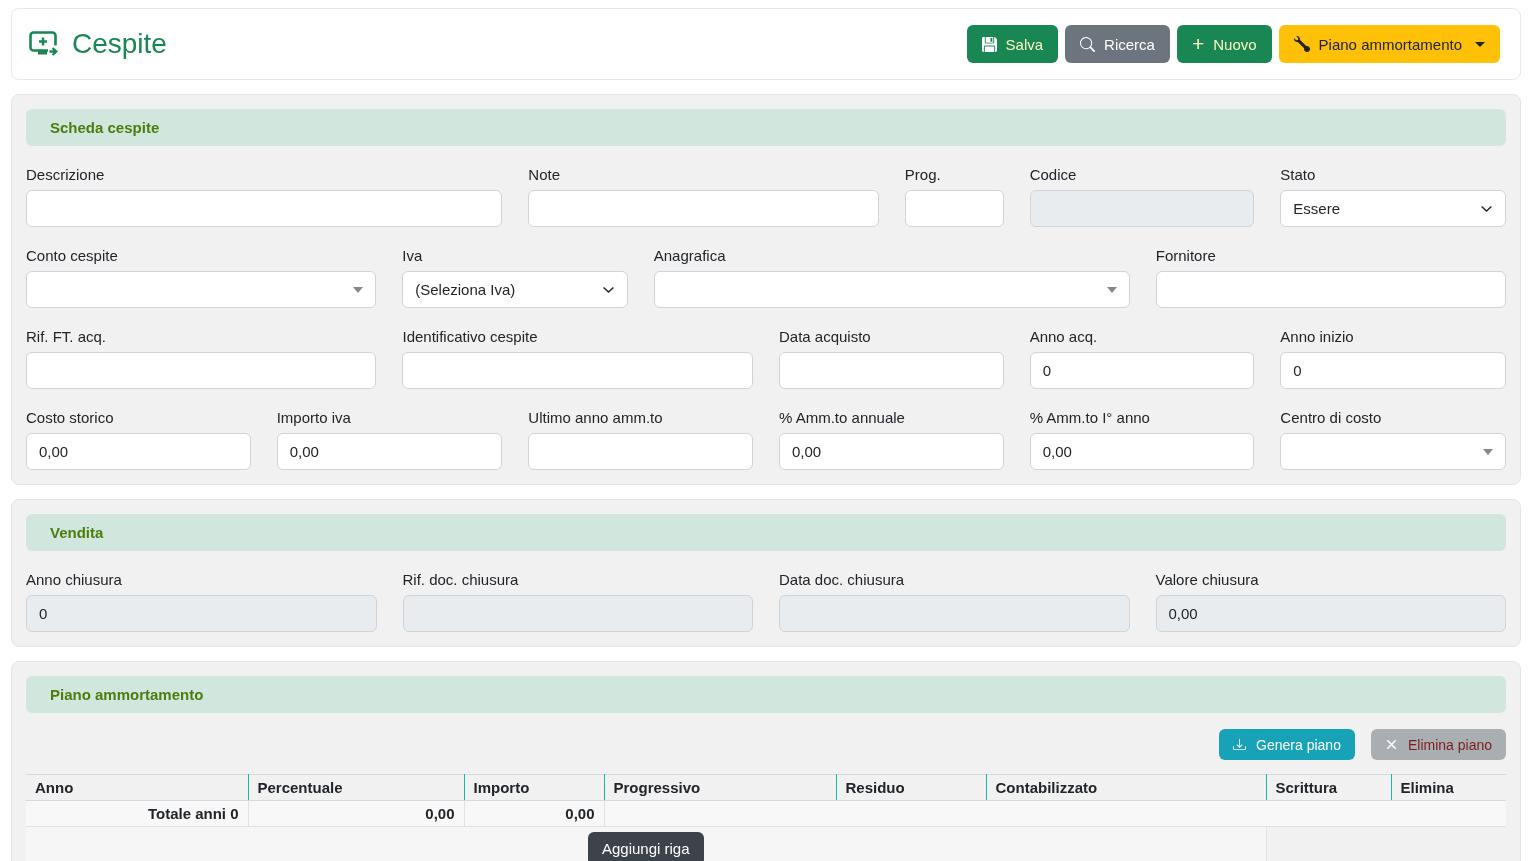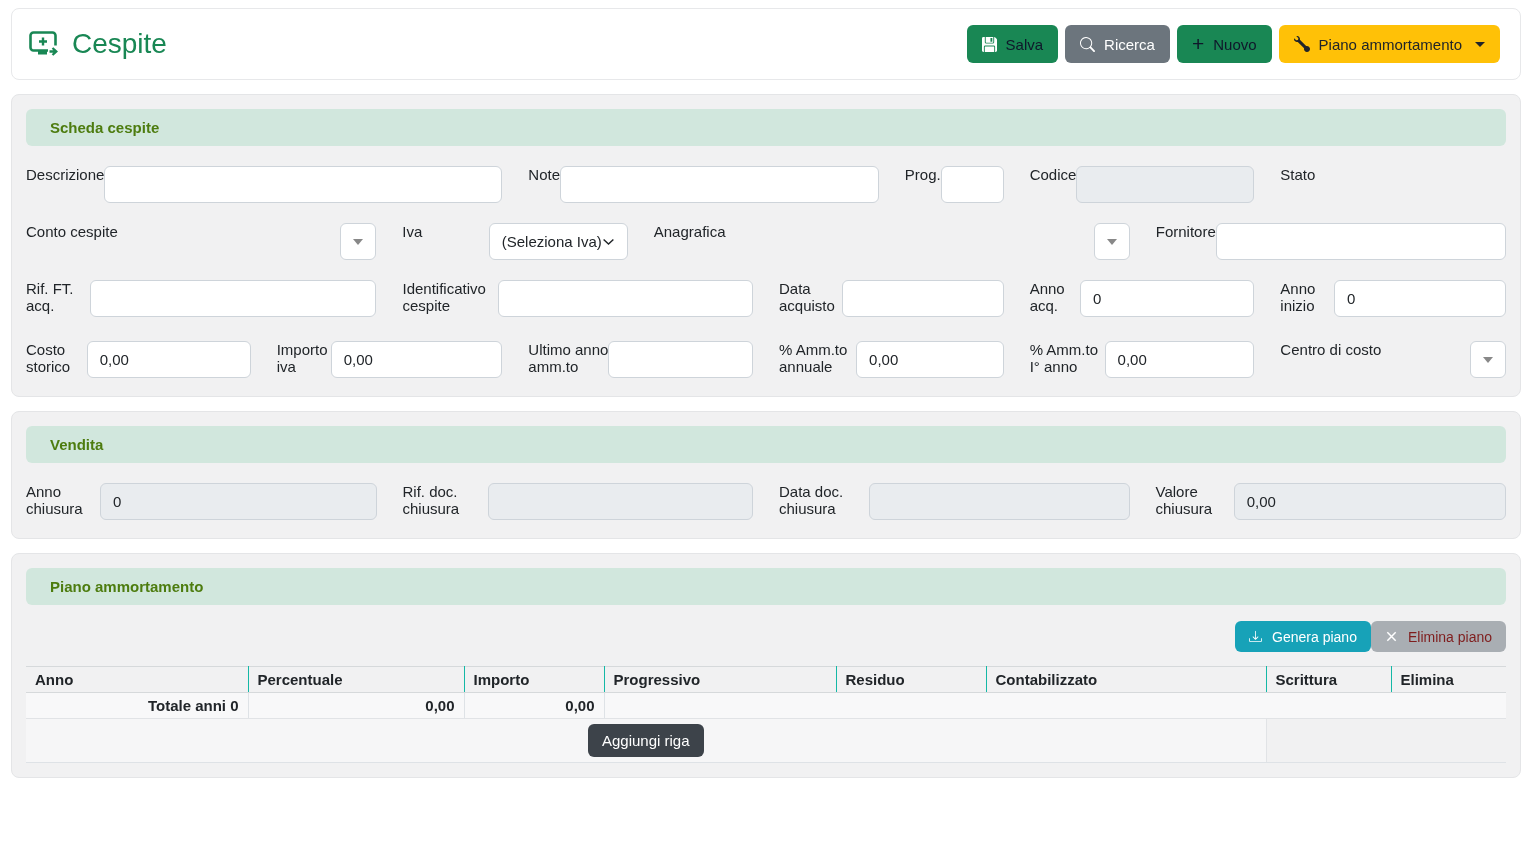--- a/index.html
+++ b/index.html
@@ -8,44 +8,44 @@
   body { padding:8px 11px 0; }
 
   
   .topbar { background:#fff; border:1px solid #e7e8ea; border-radius:8px;
     height:72px; padding:0 20px 0 16px; display:flex; align-items:center; justify-content:space-between; }
   .page-title { display:flex; align-items:center; gap:12px; color:#198754; font-size:28px; }
   .btn-group { display:flex; align-items:center; gap:7px; }
   .btn { display:inline-flex; align-items:center; gap:9px; height:38px; padding:0 15px;
     border:none; border-radius:6px; font-size:15px; font-family:inherit; cursor:pointer; white-space:nowrap; }
   .btn svg { flex:0 0 auto; }
-  .btn-green { background:#198754; color:#0f172a; }
+  .btn-green { background:#198754; color:#fef9c3; }
   .btn-gray  { background:#6c757d; color:#fff; }
   .btn-yellow{ background:#ffc107; color:#212529; }
   .caret-down { width:0; height:0; border-left:5px solid transparent; border-right:5px solid transparent;
     border-top:5px solid #212529; margin-left:4px; }
   .plus-glyph { font-size:21px; line-height:1; font-weight:400; margin-top:-2px; }
 
   
   .card { margin-top:14px; background:#f1f1f2; border:1px solid #e4e5e7; border-radius:8px; padding:14px; }
   .banner { background:#d1e7dd; color:#4d7c0f; font-weight:bold; font-size:15px;
     padding:10px 24px; border-radius:6px; }
   .frow { display:flex; gap:26px; margin-top:20px; }
-  .field { display:flex; flex-direction:row;justify-content:space-between; }
+  .field { display:flex; flex-direction:column; }
   .field label { margin-bottom:7px; color:#212529; }
   .inp { height:37px; width:100%; background:#fff; border:1px solid #ced4da; border-radius:6px;
     padding:0 12px; font-size:15px; font-family:inherit; color:#212529; }
   .inp:disabled, .inp.disabled { background:#e9ecef; }
   .selbox { height:37px; background:#fff; border:1px solid #ced4da; border-radius:6px;
     padding:0 12px; display:flex; align-items:center; justify-content:space-between; cursor:pointer; }
   .sel2-caret { width:0; height:0; border-left:5px solid transparent; border-right:5px solid transparent;
     border-top:6px solid #888; }
 
   
-  .piano-actions { display:flex; justify-content:flex-end; gap:0; margin-top:16px; }
+  .piano-actions { display:flex; justify-content:flex-end; gap:16px; margin-top:16px; }
   .btn-sm { height:31px; padding:0 14px; font-size:14px; border-radius:6px; gap:10px; }
   .btn-teal { background:#17a2b8; color:#fff; }
   .btn-disabled { background:#a9aeb3; color:#7f1d1d; cursor:default; }
   table.amort { width:100%; border-collapse:collapse; margin-top:14px; font-size:15px; }
   table.amort th { font-weight:bold; text-align:left; padding:4px 9px;
     border-top:1px solid #d6d9db; border-bottom:1px solid #d6d9db; border-right:1px solid #14b8a6; }
   table.amort th:last-child { border-right:none;margin-top:12px; }
   th.c { text-align:center; } th.r { text-align:right; }
   tr.total td { background:#f8f8f9; font-weight:bold; padding:4px 9px; height:26px;
     border-bottom:1px solid #e1e3e6; }
@@ -121,20 +121,28 @@
     <div class="field" style="flex:0 1 99px;">
       <label>Prog.</label>
       <input class="inp" type="text" value="" style="">
     </div>
     <div class="field" style="flex:0 1 225px;">
       <label>Codice</label>
       <input class="inp" type="text" disabled="" value="" style="">
     </div>
     <div class="field" style="flex:0 1 226px;">
       <label>Stato</label>
+      <div class="selbox">
+        <span>Essere</span>
+        <span style="display:inline-flex;">
+          <svg width="13" height="13" viewBox="0 0 16 16">
+              <path d="M2 5.5 8 11l6-5.5" fill="none" stroke="#212529" stroke-width="1.8"></path>
+            </svg>
+        </span>
+      </div>
     </div>
   </div>
 
   <div class="frow">
     <div class="field" style="flex:0 1 351px;">
       <label>Conto cespite</label>
       <div class="selbox">
         <span></span>
         <span class="sel2-caret"></span>
       </div>

